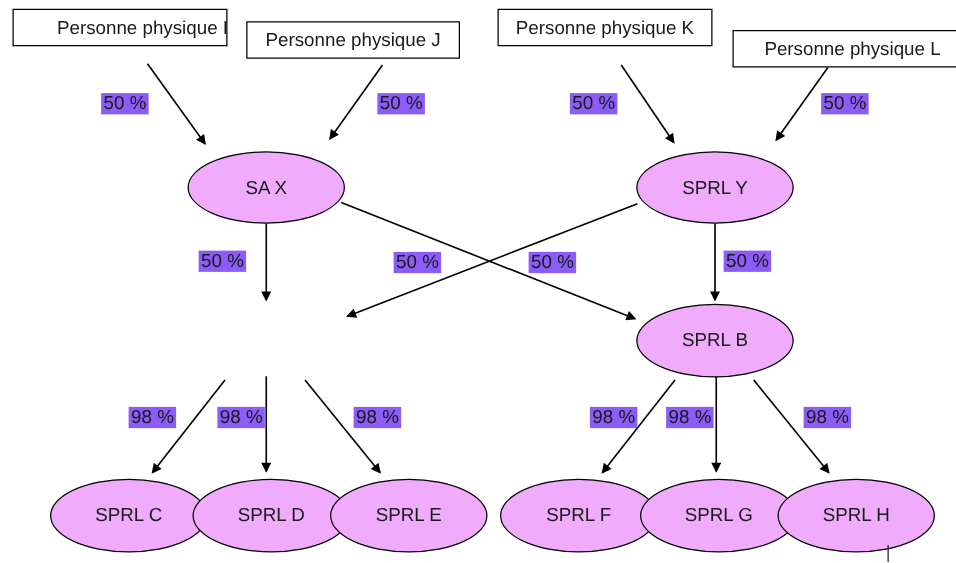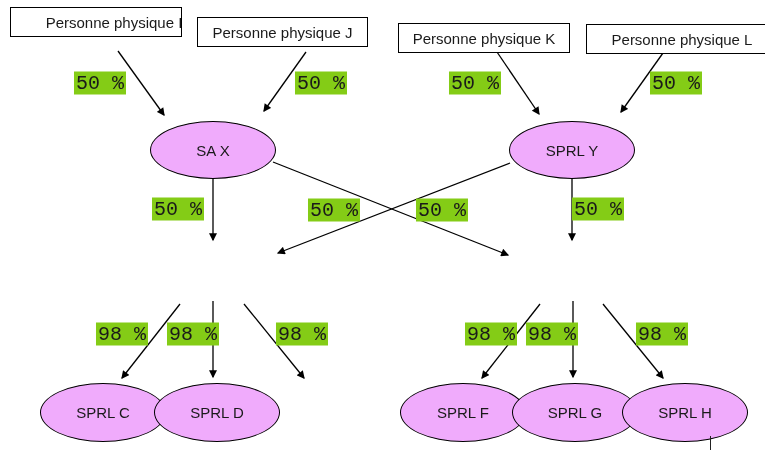--- a/index.html
+++ b/index.html
@@ -45,25 +45,24 @@
     background: #f0abfc;
     display: flex;
     align-items: center;
     justify-content: center;
     font-size: 15px;
     white-space: nowrap;
   }
   .edge-label {
     position: absolute;
     transform: translate(-50%, -50%);
-    font-size: 20px;
+    font-size: 15px;
     white-space: nowrap;
-    background: #84cc16;
+    background: #8b5cf6;
     padding: 0 2px;
-    font-family: Liberation Mono, monospace;
   }
   .caret-mark {
     position: absolute;
     width: 1.3px;
     background: #222222;
   }
 </style>
 </head>
 <body>
 
@@ -90,40 +89,46 @@
     <line x1="573" y1="301" x2="573" y2="377" marker-end="url(#ah)"></line>
     <line x1="603" y1="304" x2="663" y2="378" marker-end="url(#ah)"></line>
   </svg>
 
   <div class="box" style="left:10px;  top:7px; width:172px; height:30px;padding-left:36px;">
     <span>Personne physique I</span>
   </div>
   <div class="box" style="left:197px; top:7px; width:171px; height:30px;margin-top:10px;">
     <span>Personne physique J</span>
   </div>
-  <div class="box" style="left:398px; top:23px; width:172px; height:30px;">
+  <div class="box" style="left:398px; top:7px; width:172px; height:30px;">
     <span>Personne physique K</span>
   </div>
   <div class="box" style="left:586px; top:24px; width:192px; height:30px;">
     <span>Personne physique L</span>
   </div>
 
   <div class="ellipse" style="left:150px; top:121px; width:126px; height:58px;">
     <span>SA X</span>
   </div>
   <div class="ellipse" style="left:509px; top:121px; width:126px; height:58px;">
     <span>SPRL Y</span>
   </div>
 
+  <div class="ellipse" style="left:509px; top:243px; width:126px; height:59px;">
+    <span>SPRL B</span>
+  </div>
 
   <div class="ellipse" style="left:40px;  top:383px; width:126px; height:59px;">
     <span>SPRL C</span>
   </div>
   <div class="ellipse" style="left:154px; top:383px; width:126px; height:59px;">
     <span>SPRL D</span>
+  </div>
+  <div class="ellipse" style="left:264px; top:383px; width:126px; height:59px;">
+    <span>SPRL E</span>
   </div>
   <div class="ellipse" style="left:400px; top:383px; width:126px; height:59px;">
     <span>SPRL F</span>
   </div>
   <div class="ellipse" style="left:512px; top:383px; width:126px; height:59px;">
     <span>SPRL G</span>
   </div>
   <div class="ellipse" style="left:622px; top:383px; width:126px; height:59px;">
     <span>SPRL H</span>
   </div>

